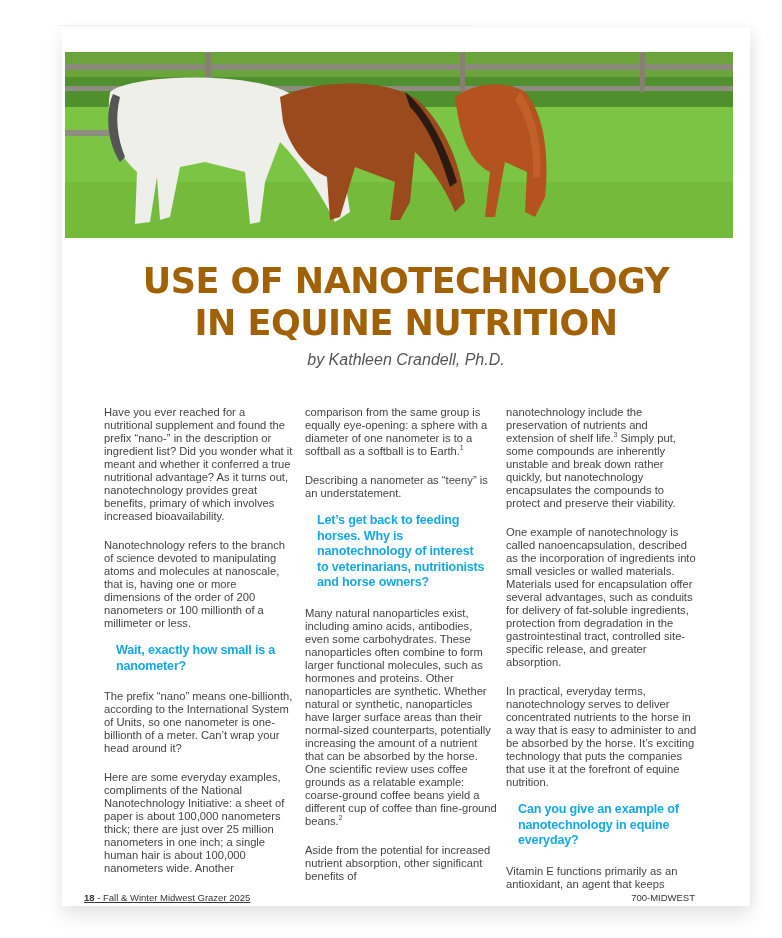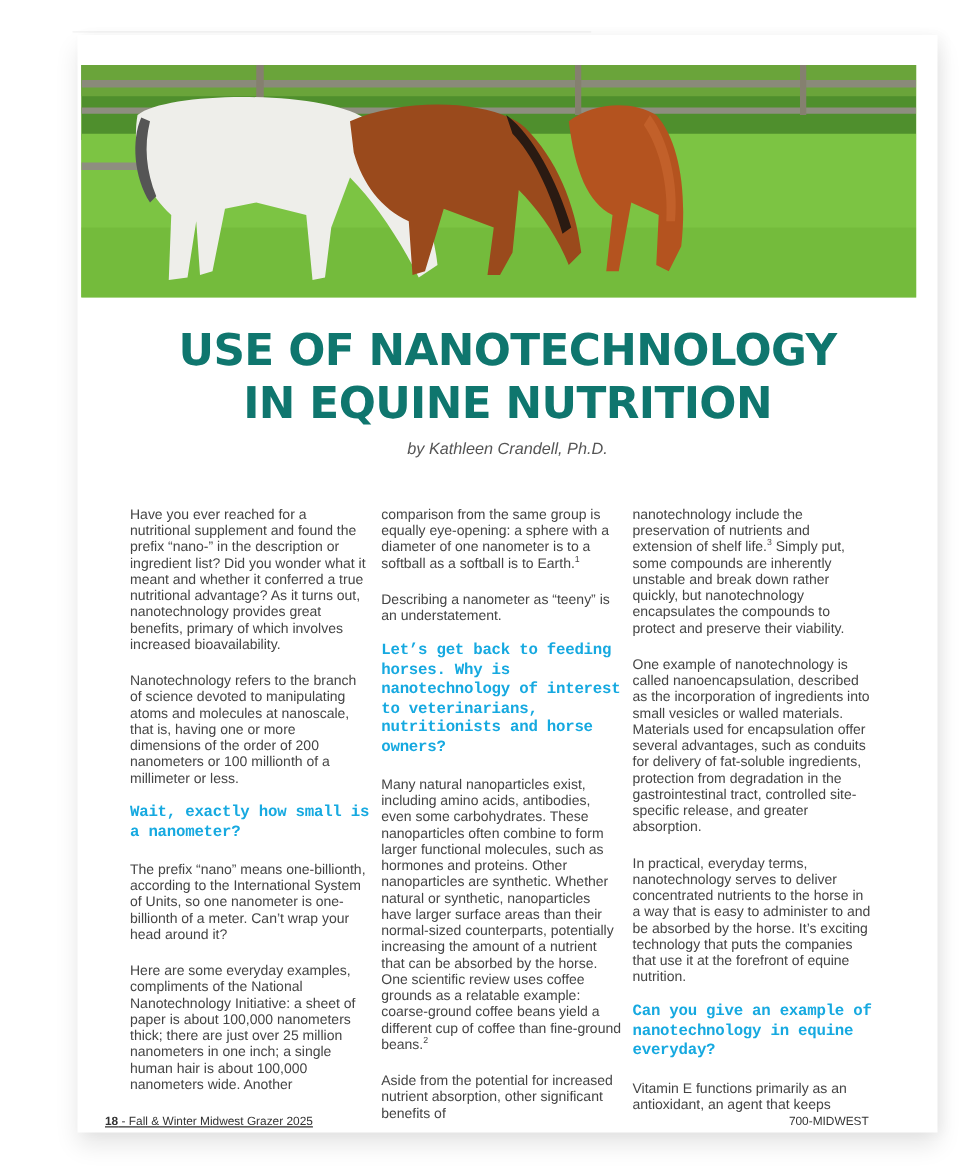--- a/index.html
+++ b/index.html
@@ -10,31 +10,31 @@
     box-shadow: 0 10px 18px rgba(0,0,0,0.10), 4px 0 10px rgba(0,0,0,0.04);
   }
   .topline { position:absolute; left:58px; top:25px; width:415px; height:1px; background:#f2f2f2; }
   .hero {
     position:absolute; left:3px; top:24px; width:668px; height:186px; overflow:hidden;
     background: linear-gradient(180deg, #6fae3e 0%, #7dc043 35%, #86c94a 60%, #77bb3f 100%);
   }
   .hero svg { display:block; }
   .title {
     position:absolute; left:0; top:232px; width:688px; text-align:center;
-    font-family:"DejaVu Sans", sans-serif; font-weight:bold; color:#0f766e;
+    font-family:"DejaVu Sans", sans-serif; font-weight:bold; color:#a16207;
     font-size:35px; line-height:42px; letter-spacing:-0.5px;
   }
   .byline {
     position:absolute; left:0; top:323px; width:688px; text-align:center;
-    font-style:italic; color:#555; font-size:13px;
+    font-style:italic; color:#555; font-size:16px;
   }
   .col { position:absolute; top:362px; width:192px; color:#444; font-size:11.2px; line-height:13px; }
   .col p { margin:16px 0 13px 0; }
   .col h3 {
-    margin:0; color:#16a9e0; font-family:Liberation Mono, monospace; font-weight:bold;
+    margin:12px; color:#16a9e0; font-family:Liberation Sans, sans-serif; font-weight:bold;
     font-size:12.6px; line-height:15.5px; letter-spacing:-0.2px;
   }
   .c1 { left:42px; }
   .c2 { left:243px; }
   .c3 { left:444px; }
   .footer-left { position:absolute; left:22px; top:864px; font-size:9.5px; color:#333;text-decoration:underline; }
   .footer-left b { font-weight:bold; }
   .footer-right { position:absolute; right:55px; top:864px; font-size:9.5px; color:#333; }
   sup { font-size:7px; line-height:0; }
 </style>

